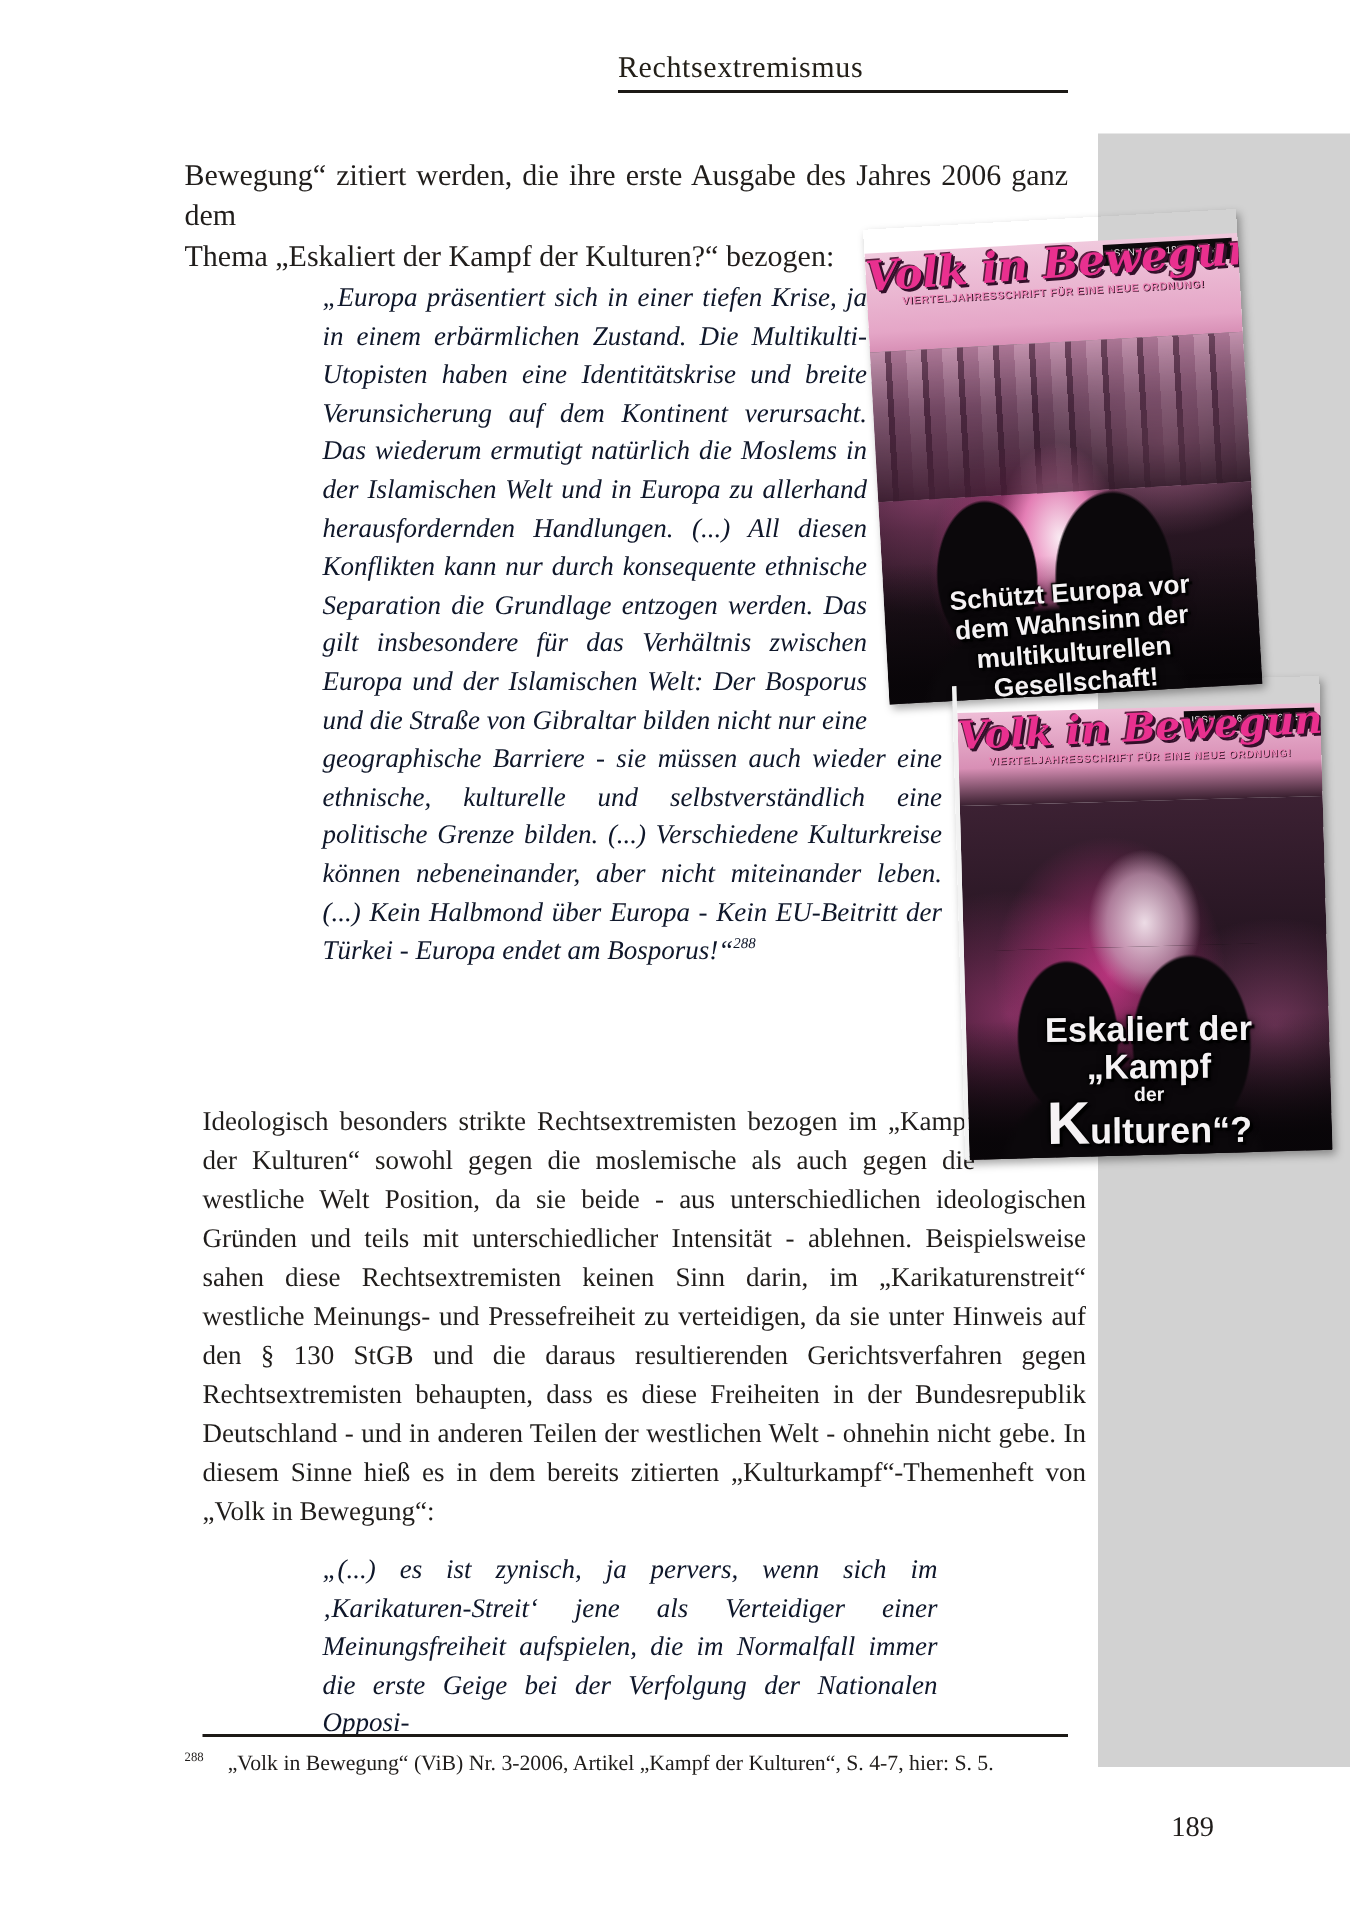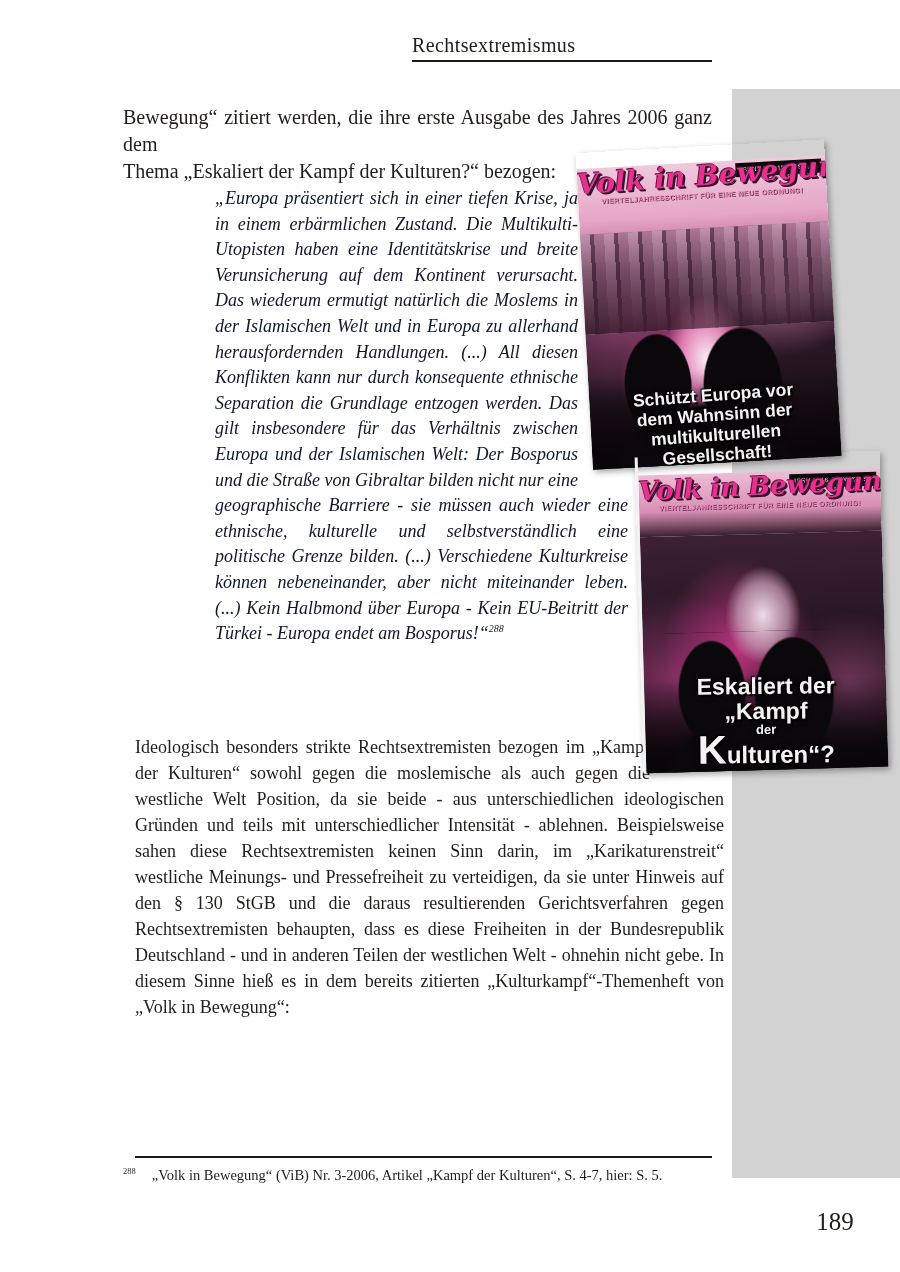--- a/index.html
+++ b/index.html
@@ -30,21 +30,21 @@
   .quote sup{font-size:10px;line-height:0;}
 
   .para2{position:absolute;left:123px;top:722px;width:589px;margin:12px;
     font-size:18px;line-height:26px;text-align:justify;z-index:2;}
   .para2 .wrap-spacer{float:right;width:74px;height:52px;}
 
   
   .foot-rule{position:absolute;left:135px;top:1156px;width:577px;height:2px;background:#1c1916;z-index:2;}
   .footnote{position:absolute;left:123px;top:1166px;width:600px;font-size:14.5px;z-index:2;}
   .footnote .fn-marker{font-size:8.5px;vertical-align:super;margin-right:16px;}
-  .page-number{position:absolute;left:800px;top:1208px;width:70px;text-align:center;font-size:25px;z-index:2;}
+  .page-number{position:absolute;left:760px;top:1208px;width:70px;text-align:center;font-size:19px;z-index:2;}
 
   
   .cover{position:absolute;box-shadow:2px 3px 6px rgba(0,0,0,0.35);overflow:hidden;}
   .cover1{left:584px;top:146px;width:249px;height:317px;transform:rotate(-3.2deg);z-index:3;}
   .cover2{left:639px;top:454px;width:242px;height:316px;transform:rotate(-1.6deg);z-index:4;border-left:3px solid #f2f2f2;}
   .cover-head{position:relative;width:100%;background:linear-gradient(180deg,#f0c9dd 0%,#e5a6c7 80%,#d890b6 100%);}
   .cover1 .cover-head{height:66px;}
   .cover2 .cover-head{height:62px;background:linear-gradient(180deg,#eebcd6 0%,#d88fb5 60%,#3a2030 100%);}
   .issn-box{position:absolute;top:3px;right:4px;background:#0d0a0c;color:#f3eef1;
     font-family:"Liberation Sans",sans-serif;font-size:6.5px;letter-spacing:0.3px;
@@ -134,19 +134,20 @@
         <div class="c2-l3">der</div>
         <div class="c2-l4">Kulturen“?</div>
       </div>
     </div>
   </div>
 
   <p class="quote quote1"><span class="wrap-spacer"></span><span>„Europa präsentiert sich in einer tiefen Krise, ja in einem erbärmlichen Zustand. Die Multikulti-Utopisten haben eine Identitätskrise und breite Verunsicherung auf dem Kontinent verursacht. Das wiederum ermutigt natürlich die Moslems in der Islamischen Welt und in Europa zu allerhand herausfordernden Handlungen. (...) All diesen Konflikten kann nur durch konsequente ethnische Separation die Grundlage entzogen werden. Das gilt insbesondere für das Verhältnis zwischen Europa und der Islamischen Welt: Der Bosporus und die Straße von Gibraltar bilden nicht nur eine geographische Barriere - sie müssen auch wieder eine ethnische, kulturelle und selbstverständlich eine politische Grenze bilden. (...) Verschiedene Kulturkreise können nebeneinander, aber nicht miteinander leben. (...) Kein Halbmond über Europa - Kein EU-Beitritt der Türkei - Europa endet am Bosporus!“</span><sup>288</sup></p>
 
   <p class="para2"><span class="wrap-spacer"></span><span>Ideologisch besonders strikte Rechtsextremisten bezogen im „Kampf der Kulturen“ sowohl gegen die moslemische als auch gegen die westliche Welt Position, da sie beide - aus unterschiedlichen ideologischen Gründen und teils mit unterschiedlicher Intensität - ablehnen. Beispielsweise sahen diese Rechtsextremisten keinen Sinn darin, im „Karikaturenstreit“ westliche Meinungs- und Pressefreiheit zu verteidigen, da sie unter Hinweis auf den § 130 StGB und die daraus resultierenden Gerichtsverfahren gegen Rechtsextremisten behaupten, dass es diese Freiheiten in der Bundesrepublik Deutschland - und in anderen Teilen der westlichen Welt - ohnehin nicht gebe. In diesem Sinne hieß es in dem bereits zitierten „Kulturkampf“-Themenheft von „Volk in Bewegung“:</span></p>
 
+  <p class="quote quote2"><span>„(...) es ist zynisch, ja pervers, wenn sich im ‚Karikaturen-Streit‘ jene als Verteidiger einer Meinungsfreiheit aufspielen, die im Normalfall immer die erste Geige bei der Verfolgung der Nationalen Opposi-</span></p>
 
   <div class="foot-rule"></div>
   <div class="footnote"><span class="fn-marker">288</span><span>„Volk in Bewegung“ (ViB) Nr. 3-2006, Artikel „Kampf der Kulturen“, S. 4-7, hier: S. 5.</span></div>
 
   <div class="page-number">189</div>
 
 </div>
 
 </body></html>

